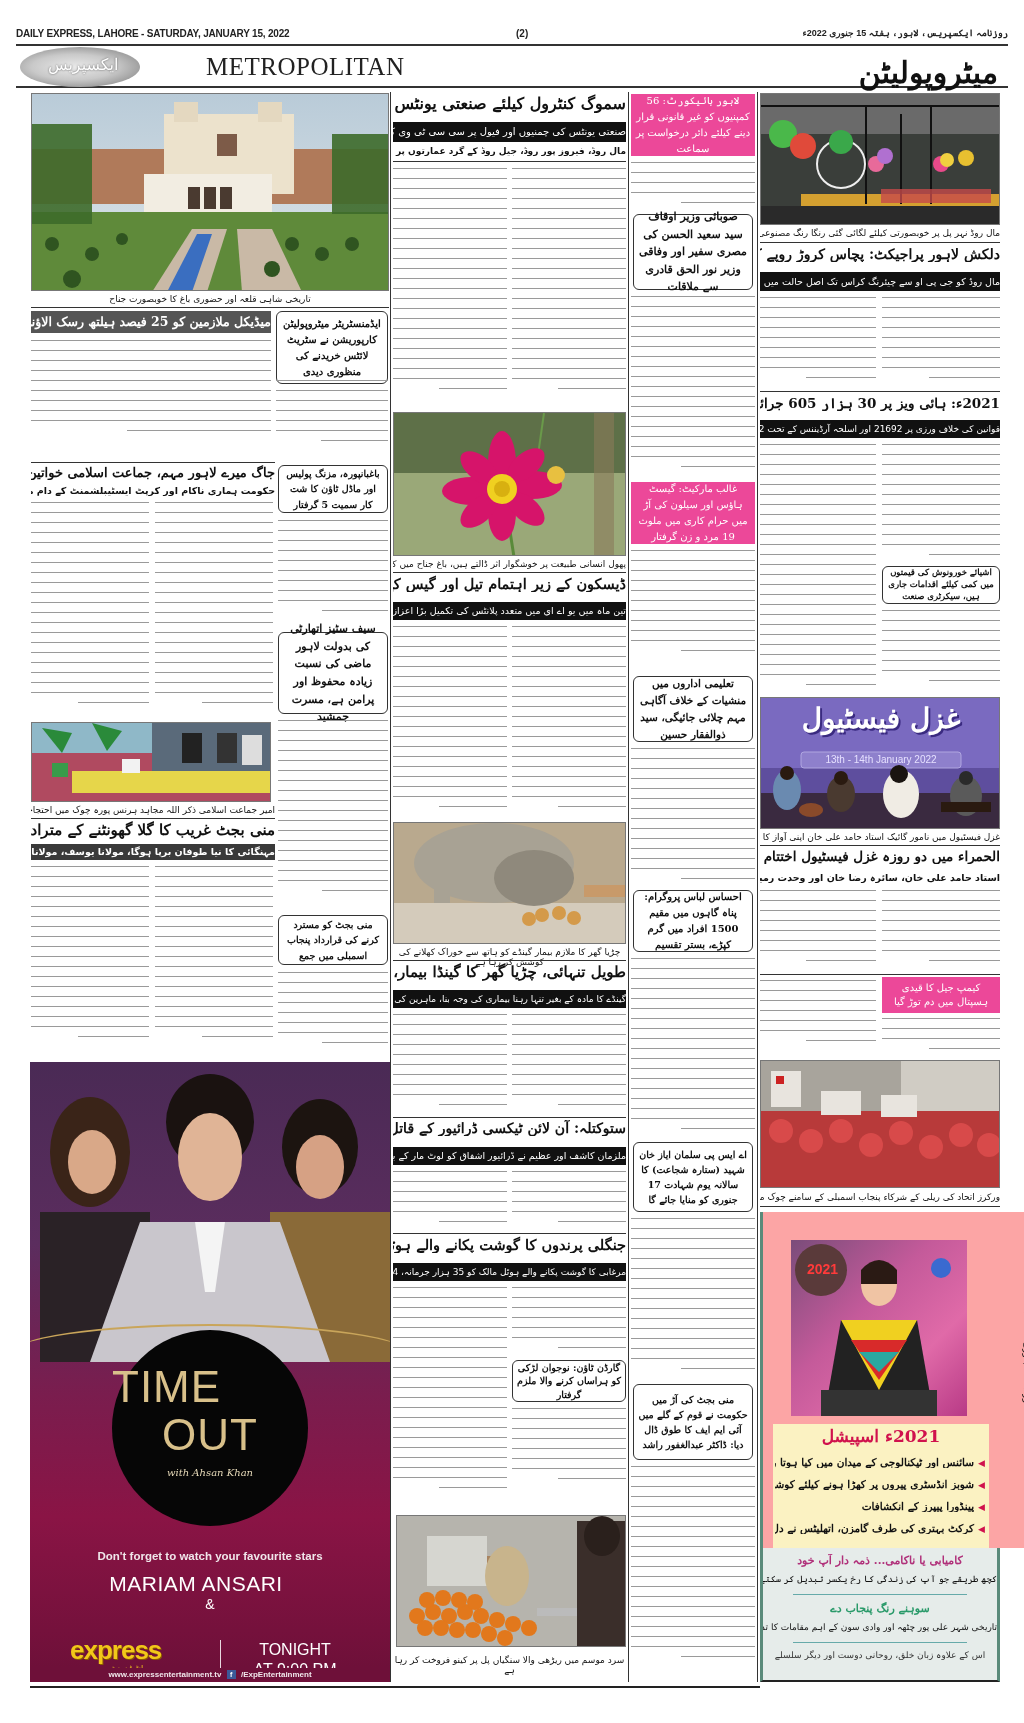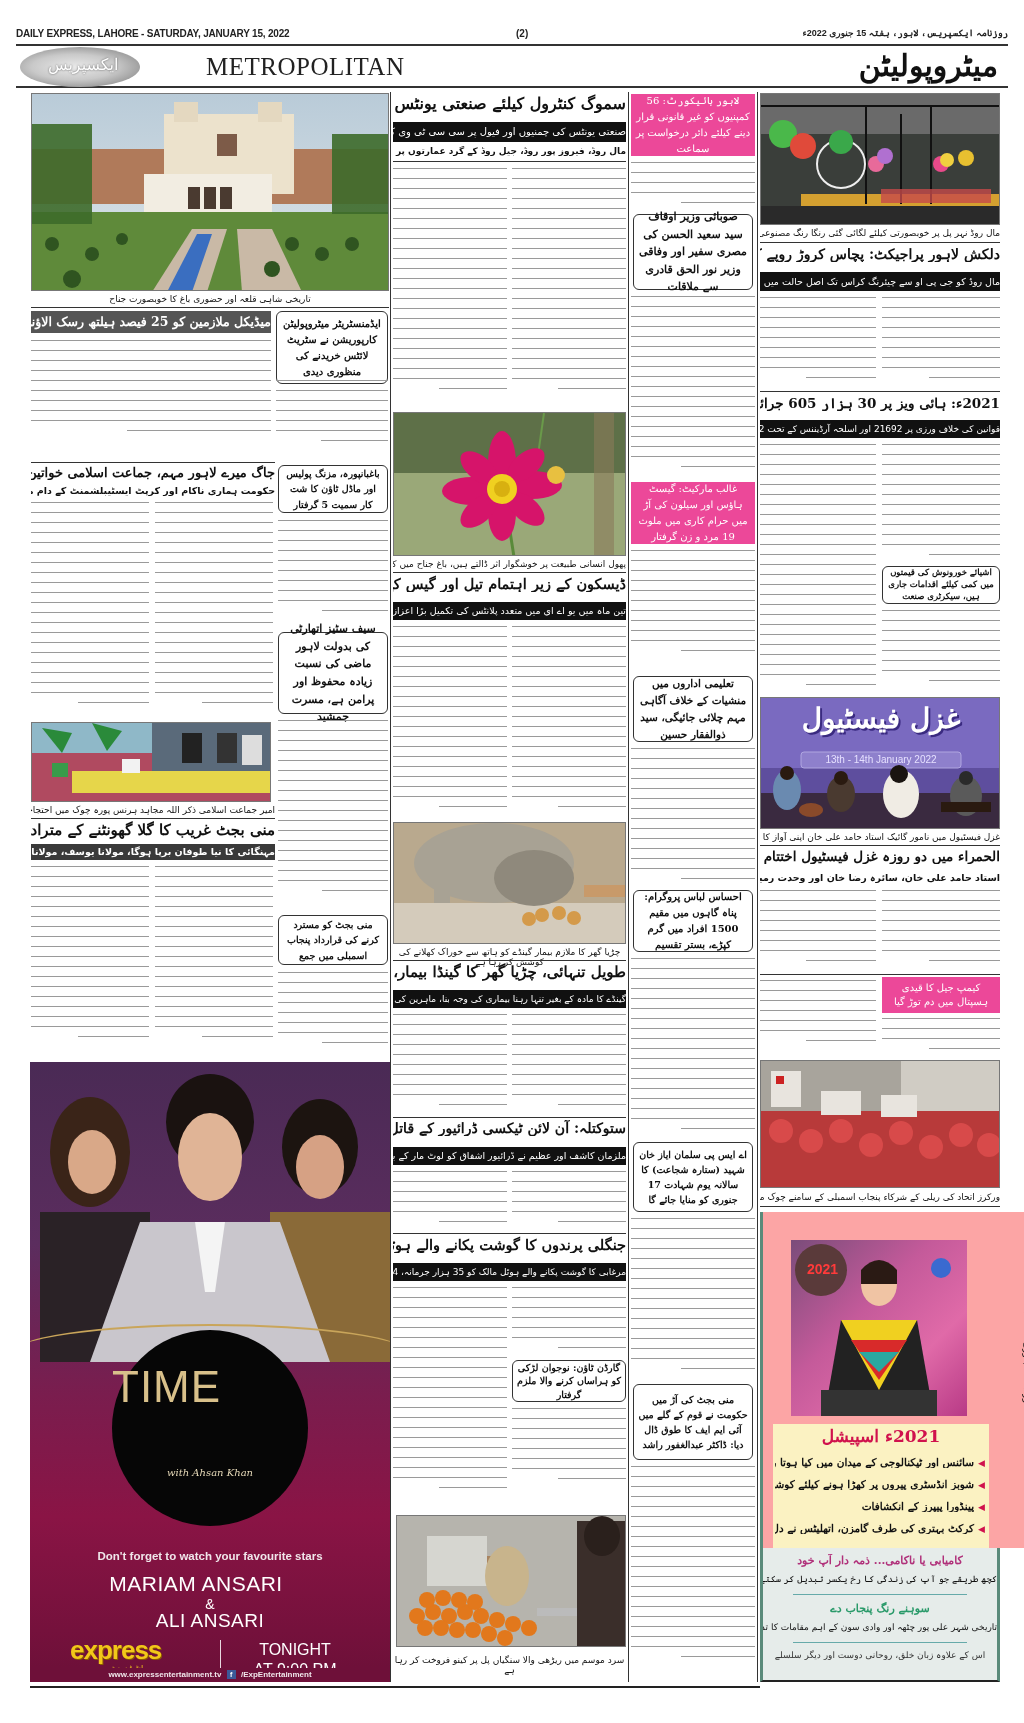--- a/index.html
+++ b/index.html
@@ -6,21 +6,21 @@
   body { width: 1024px; height: 1723px; background: #ffffff; font-family: "DejaVu Sans", sans-serif; color: #111; position: relative; overflow: hidden; }
   .abs { position: absolute; }
   .topline { top: 28px; left: 16px; right: 16px; height: 14px; font-family: "Liberation Sans", sans-serif; font-size: 10px; font-weight: bold; color: #222; }
   .topline .l { position: absolute; left: 0; top: 0; letter-spacing: -0.2px; }
   .topline .c { position: absolute; left: 500px; top: 0; }
   .topline .r { position: absolute; right: 0; top: 0; direction: rtl; font-size: 9px; }
   .masthead { top: 44px; left: 16px; width: 992px; height: 44px; border-top: 2px solid #333; border-bottom: 2px solid #333; }
   .logo-globe { position: absolute; left: 4px; top: 1px; width: 120px; height: 40px; background: radial-gradient(ellipse at 45% 50%, #e9e9e9 0%, #c9c9c9 45%, #9a9a9a 75%, #fff 76%); border-radius: 50%; }
   .logo-globe span { position: absolute; left: 28px; top: 8px; font-family: "DejaVu Serif", serif; font-size: 16px; color: #fff; text-shadow: 0 0 2px #555; direction: rtl; }
   .mast-en { position: absolute; left: 190px; top: 7px; font-family: "Liberation Serif", serif; font-size: 25px; letter-spacing: 0.5px; color: #222; }
-  .mast-ur { position: absolute; right: 10px; top: 2px; font-family: "DejaVu Serif", serif; font-size: 30px; font-weight: bold; color: #111; direction: rtl; }
+  .mast-ur { position: absolute; right: 10px; top: 9px; font-family: "DejaVu Serif", serif; font-size: 30px; font-weight: bold; color: #111; direction: rtl; }
 
   .col-rule { position: absolute; width: 1px; background: #333; }
   .photo { position: absolute; overflow: hidden; border: 1px solid #777; }
   .caption { position: absolute; font-size: 9px; direction: rtl; text-align: center; color: #111; font-family: "DejaVu Sans", sans-serif; }
   .hl { position: absolute; direction: rtl; text-align: center; font-family: "DejaVu Serif", serif; font-weight: bold; color: #111; white-space: nowrap; overflow: hidden; }
   .hl-black { position: absolute; background: #111; color: #fff; direction: rtl; text-align: center; font-family: "DejaVu Sans", sans-serif; white-space: nowrap; overflow: hidden; }
   .hl-grey { position: absolute; background: #555; color: #fff; direction: rtl; text-align: center; font-family: "DejaVu Serif", serif; font-weight: bold; white-space: nowrap; overflow: hidden; }
   .boxed { position: absolute; border: 1.5px solid #333; border-radius: 6px; direction: rtl; text-align: center; font-family: "DejaVu Serif", serif; font-weight: bold; display: flex; align-items: center; justify-content: center; padding: 4px; line-height: 1.6; background: #fff; }
   .blackbox { position: absolute; background: #ec4899; color: #fff; direction: rtl; text-align: center; font-family: "DejaVu Serif", serif; display: flex; align-items: center; justify-content: center; padding: 4px; line-height: 1.6; }
   .body-text { position: absolute; overflow: hidden; }
@@ -305,25 +305,25 @@
     <ellipse cx="290" cy="105" rx="24" ry="32" fill="#d6a184"></ellipse>
     <rect x="240" y="150" width="120" height="150" fill="#8a6a38"></rect>
     <ellipse cx="180" cy="60" rx="44" ry="48" fill="#1a1210"></ellipse>
     <ellipse cx="180" cy="95" rx="32" ry="44" fill="#e0b496"></ellipse>
     <polygon points="60,300 110,160 250,160 300,300" fill="#c9c6cc"></polygon>
     <polygon points="165,160 195,160 185,230 175,230" fill="#f4f4f4"></polygon>
   </svg>
   <div class="gold-arc"></div>
   <div class="circle"></div>
   <div class="time">TIME</div>
+  <div class="out">OUT</div>
   <div class="with">with Ahsan Khan</div>
   <div class="tag">Don't forget to watch your favourite stars</div>
   <div class="name1">MARIAM ANSARI</div>
   <div class="amp">&amp;</div>
-  <div class="name2">ALI ANSARI</div>
   <div class="brand">express</div>
   <div class="abs" style="left:80px; top:602px; font-size:8px; color:#f2c71a; direction:rtl;">انٹرٹینمنٹ</div>
   <div class="vsep"></div>
   <div class="tonight">
     <div>TONIGHT</div>
     <div>AT 9:00 PM</div>
   </div>
 </div>
 <div class="abs" style="left:30px; top:1668px; width:360px; height:14px; background:#6e1039; text-align:center; font-family:'Liberation Sans',sans-serif; font-size:8px; font-weight:bold; color:#f0e6ea; line-height:14px;">
   <span>www.expressentertainment.tv</span>

